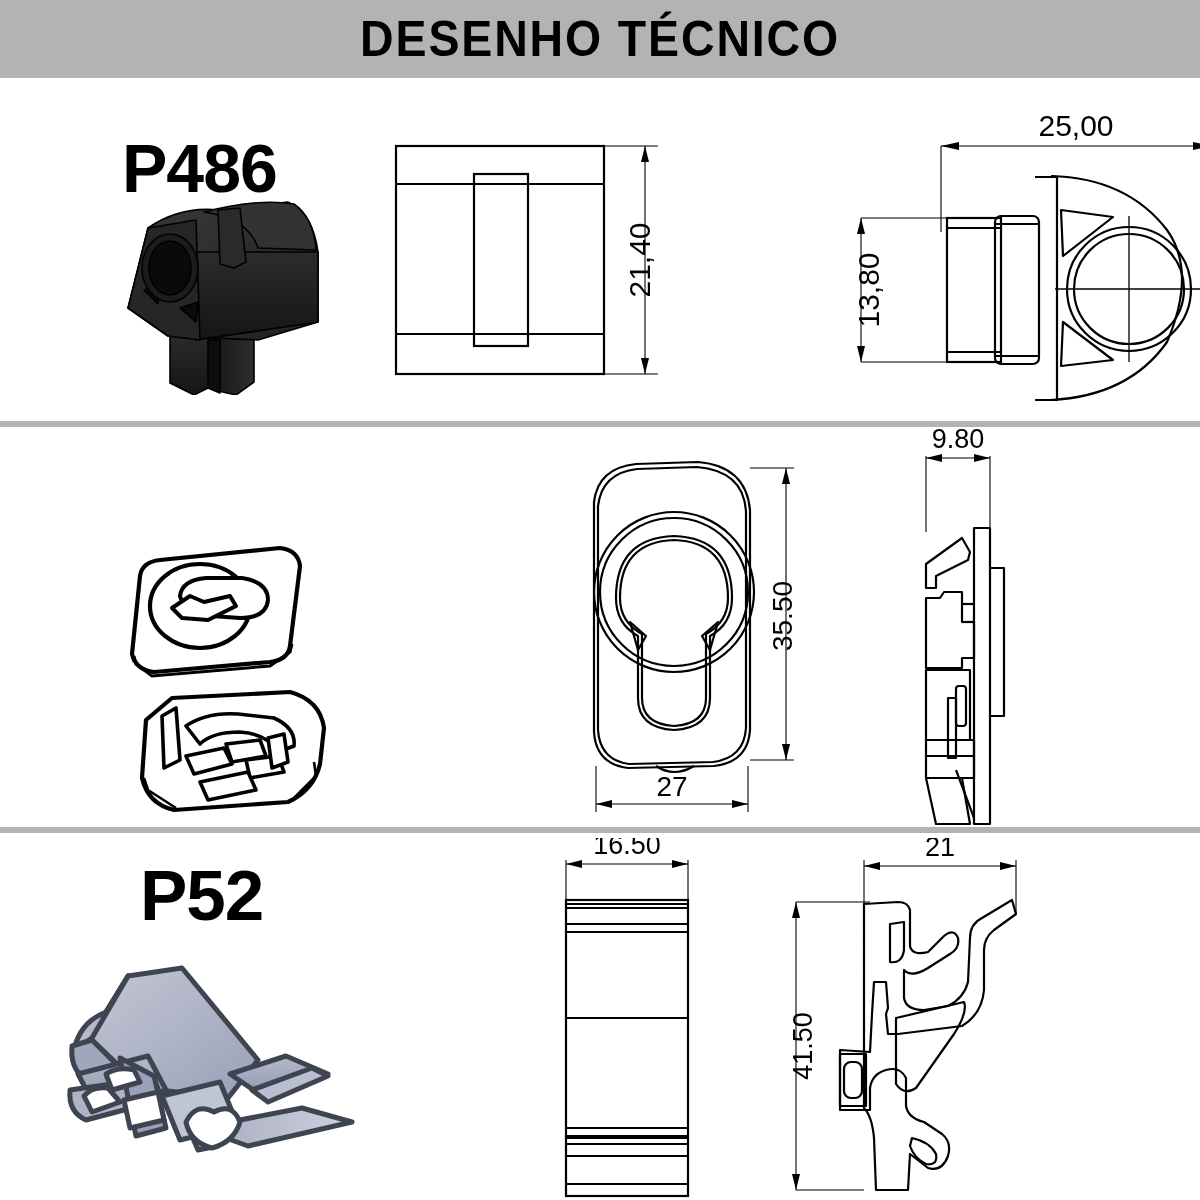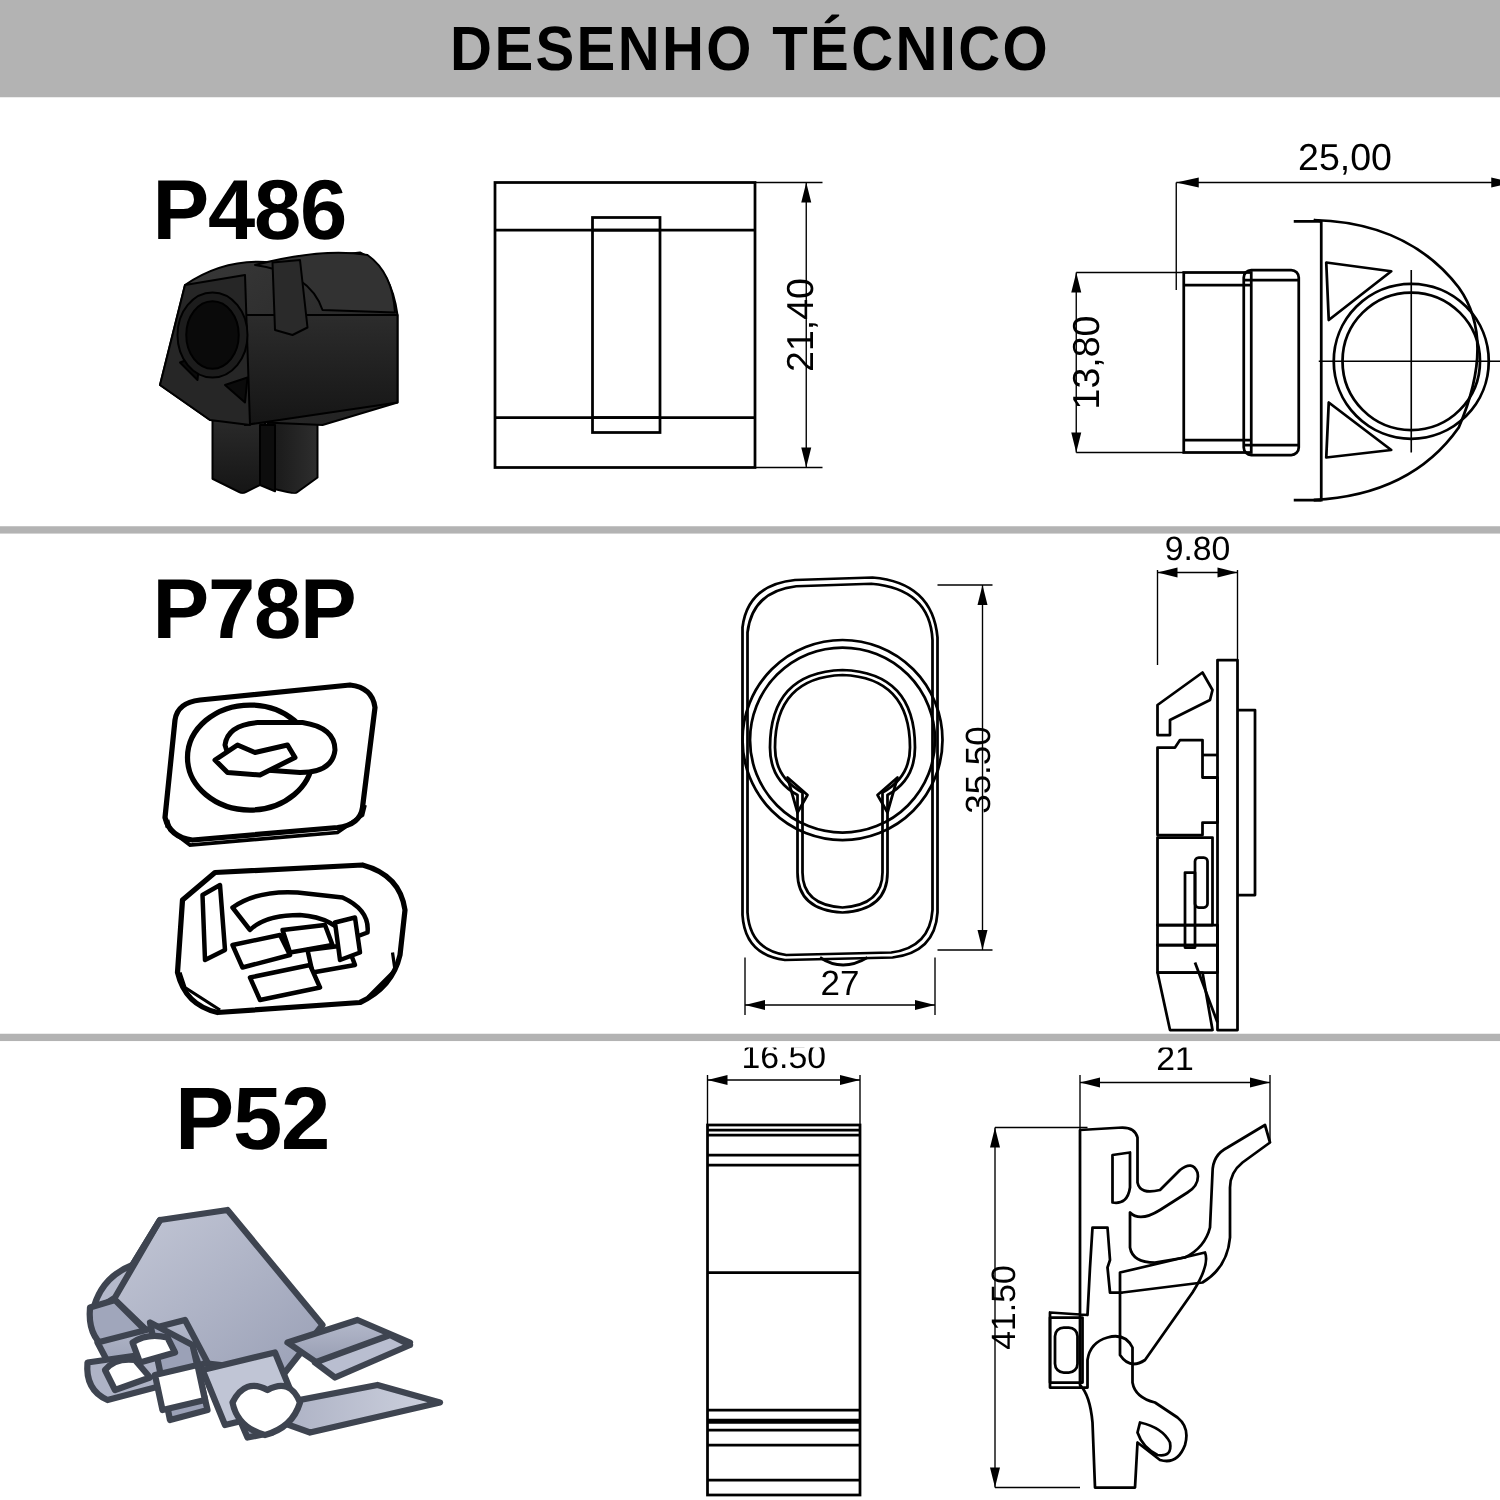--- a/index.html
+++ b/index.html
@@ -212,21 +212,20 @@
         <line x1="226" y1="185" x2="374" y2="185"></line>
         <line x1="300" y1="112" x2="300" y2="258"></line>
       </g>
     </svg>
   </div>
 
   <div class="divider" id="divider-1"></div>
 
   <div class="section" id="section-p78p"></div>
 
-  <div class="part-code" id="code-p78p">P78P</div>
 
   <div class="panel" style="left:112px; top:538px;">
     <svg width="220" height="140" viewBox="0 0 220 140">
       <g fill="#fff" stroke="#000" stroke-width="4.2" stroke-linejoin="round">
         <path d="M48,22 L168,10 Q186,12 188,28 L178,108 Q176,122 158,124 L42,134 Q24,132 20,116 L28,38 Q30,24 48,22 Z"></path>
       </g>
       <g fill="none" stroke="#000" stroke-width="3">
         <path d="M22,118 L24,126 L40,138 L158,128 L178,114 L180,106"></path>
         <path d="M20,116 L22,124"></path>
       </g>

